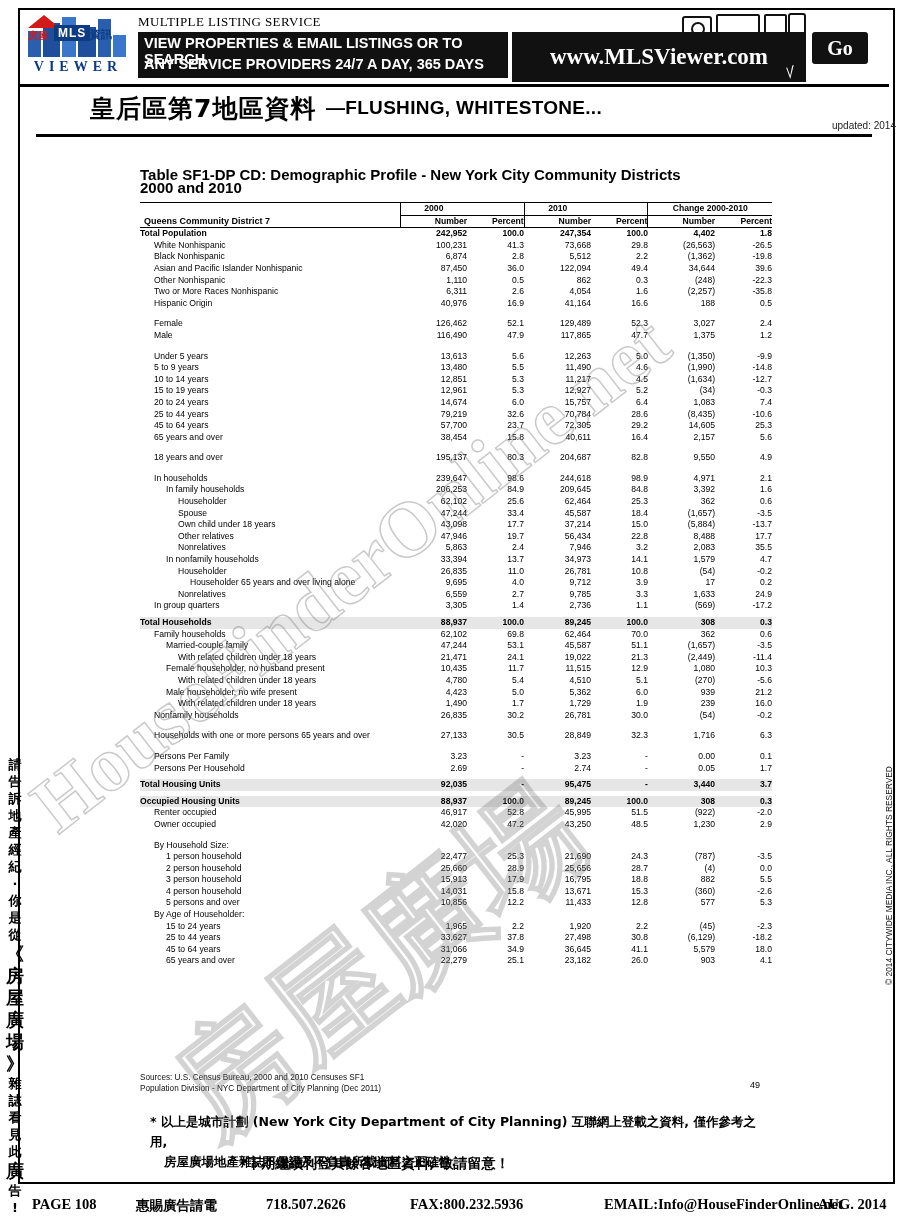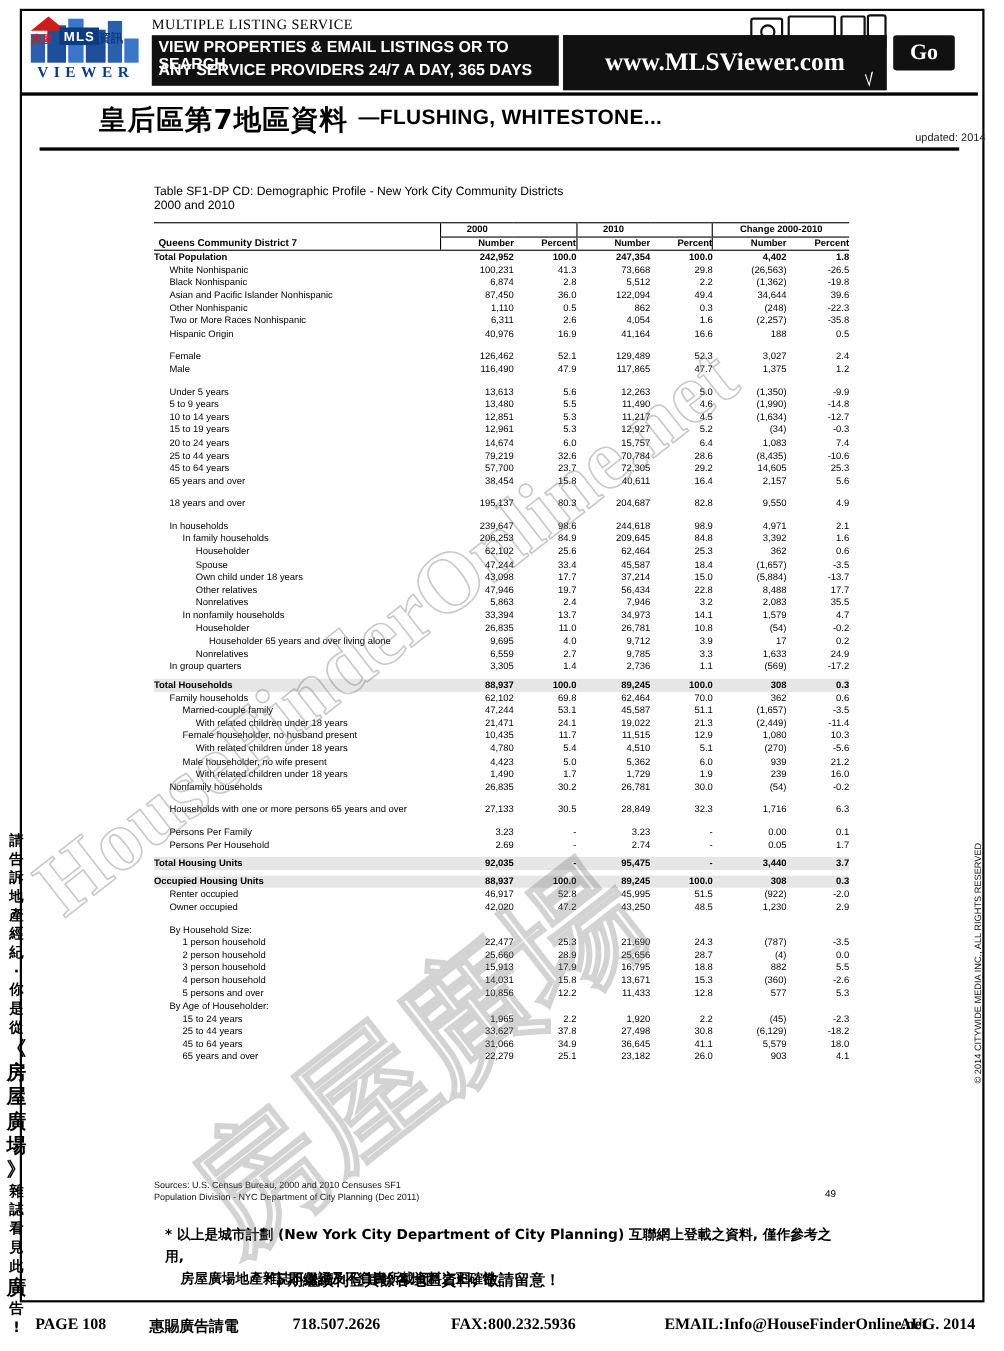--- a/index.html
+++ b/index.html
@@ -129,21 +129,21 @@
   .title-rule{
     position:absolute;left:36px;top:134px;width:836px;height:3px;background:#000;
   }
 
   
   .tbl-wrap{
     position:absolute;left:140px;top:168px;width:632px;
     font-size:8.6px;
   }
   .tbl-caption{
-    font-size:11px;font-weight:normal;line-height:13px;margin-bottom:8px;
+    font-size:15px;font-weight:bold;line-height:13px;margin-bottom:8px;
   }
   table.sf1{
     border-collapse:collapse;width:632px;table-layout:fixed;
   }
   table.sf1 td,table.sf1 th{
     padding:0;font-size:8.6px;line-height:11.6px;vertical-align:bottom;
     font-family:"Liberation Sans", sans-serif;
   }
   .c-label{width:256px;text-align:left;}
   .c-num{width:66px;text-align:right;padding-right:6px;}

